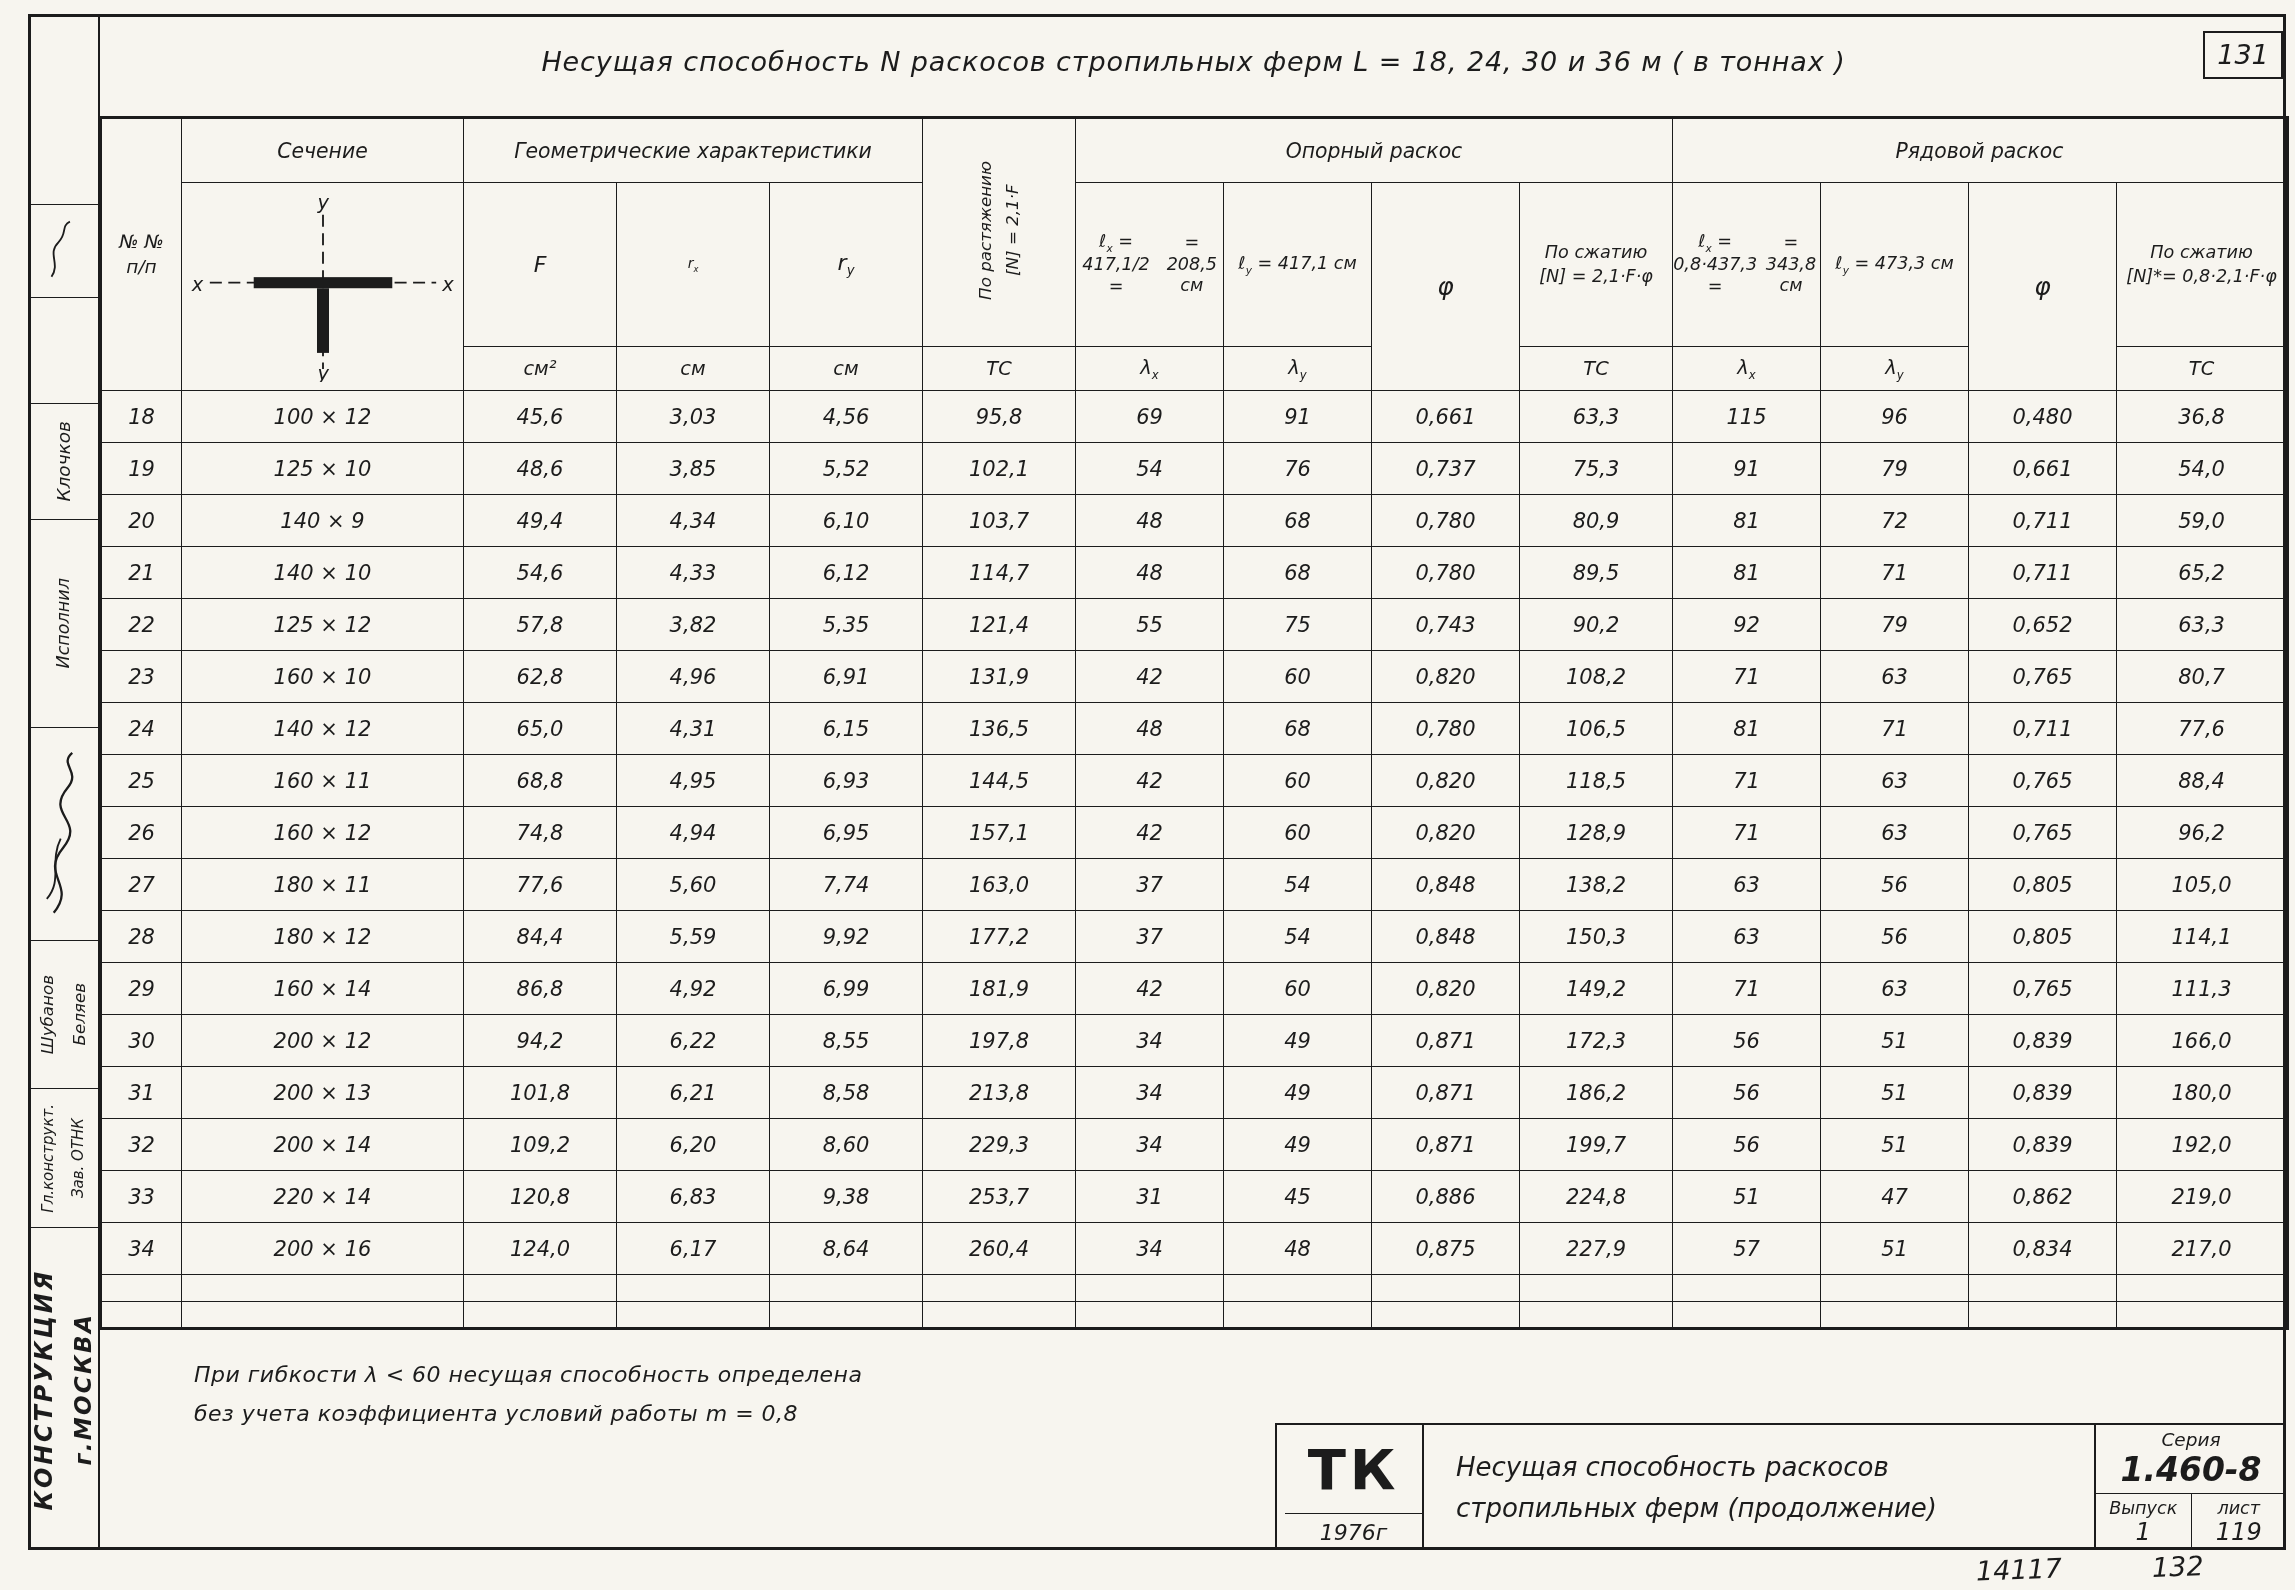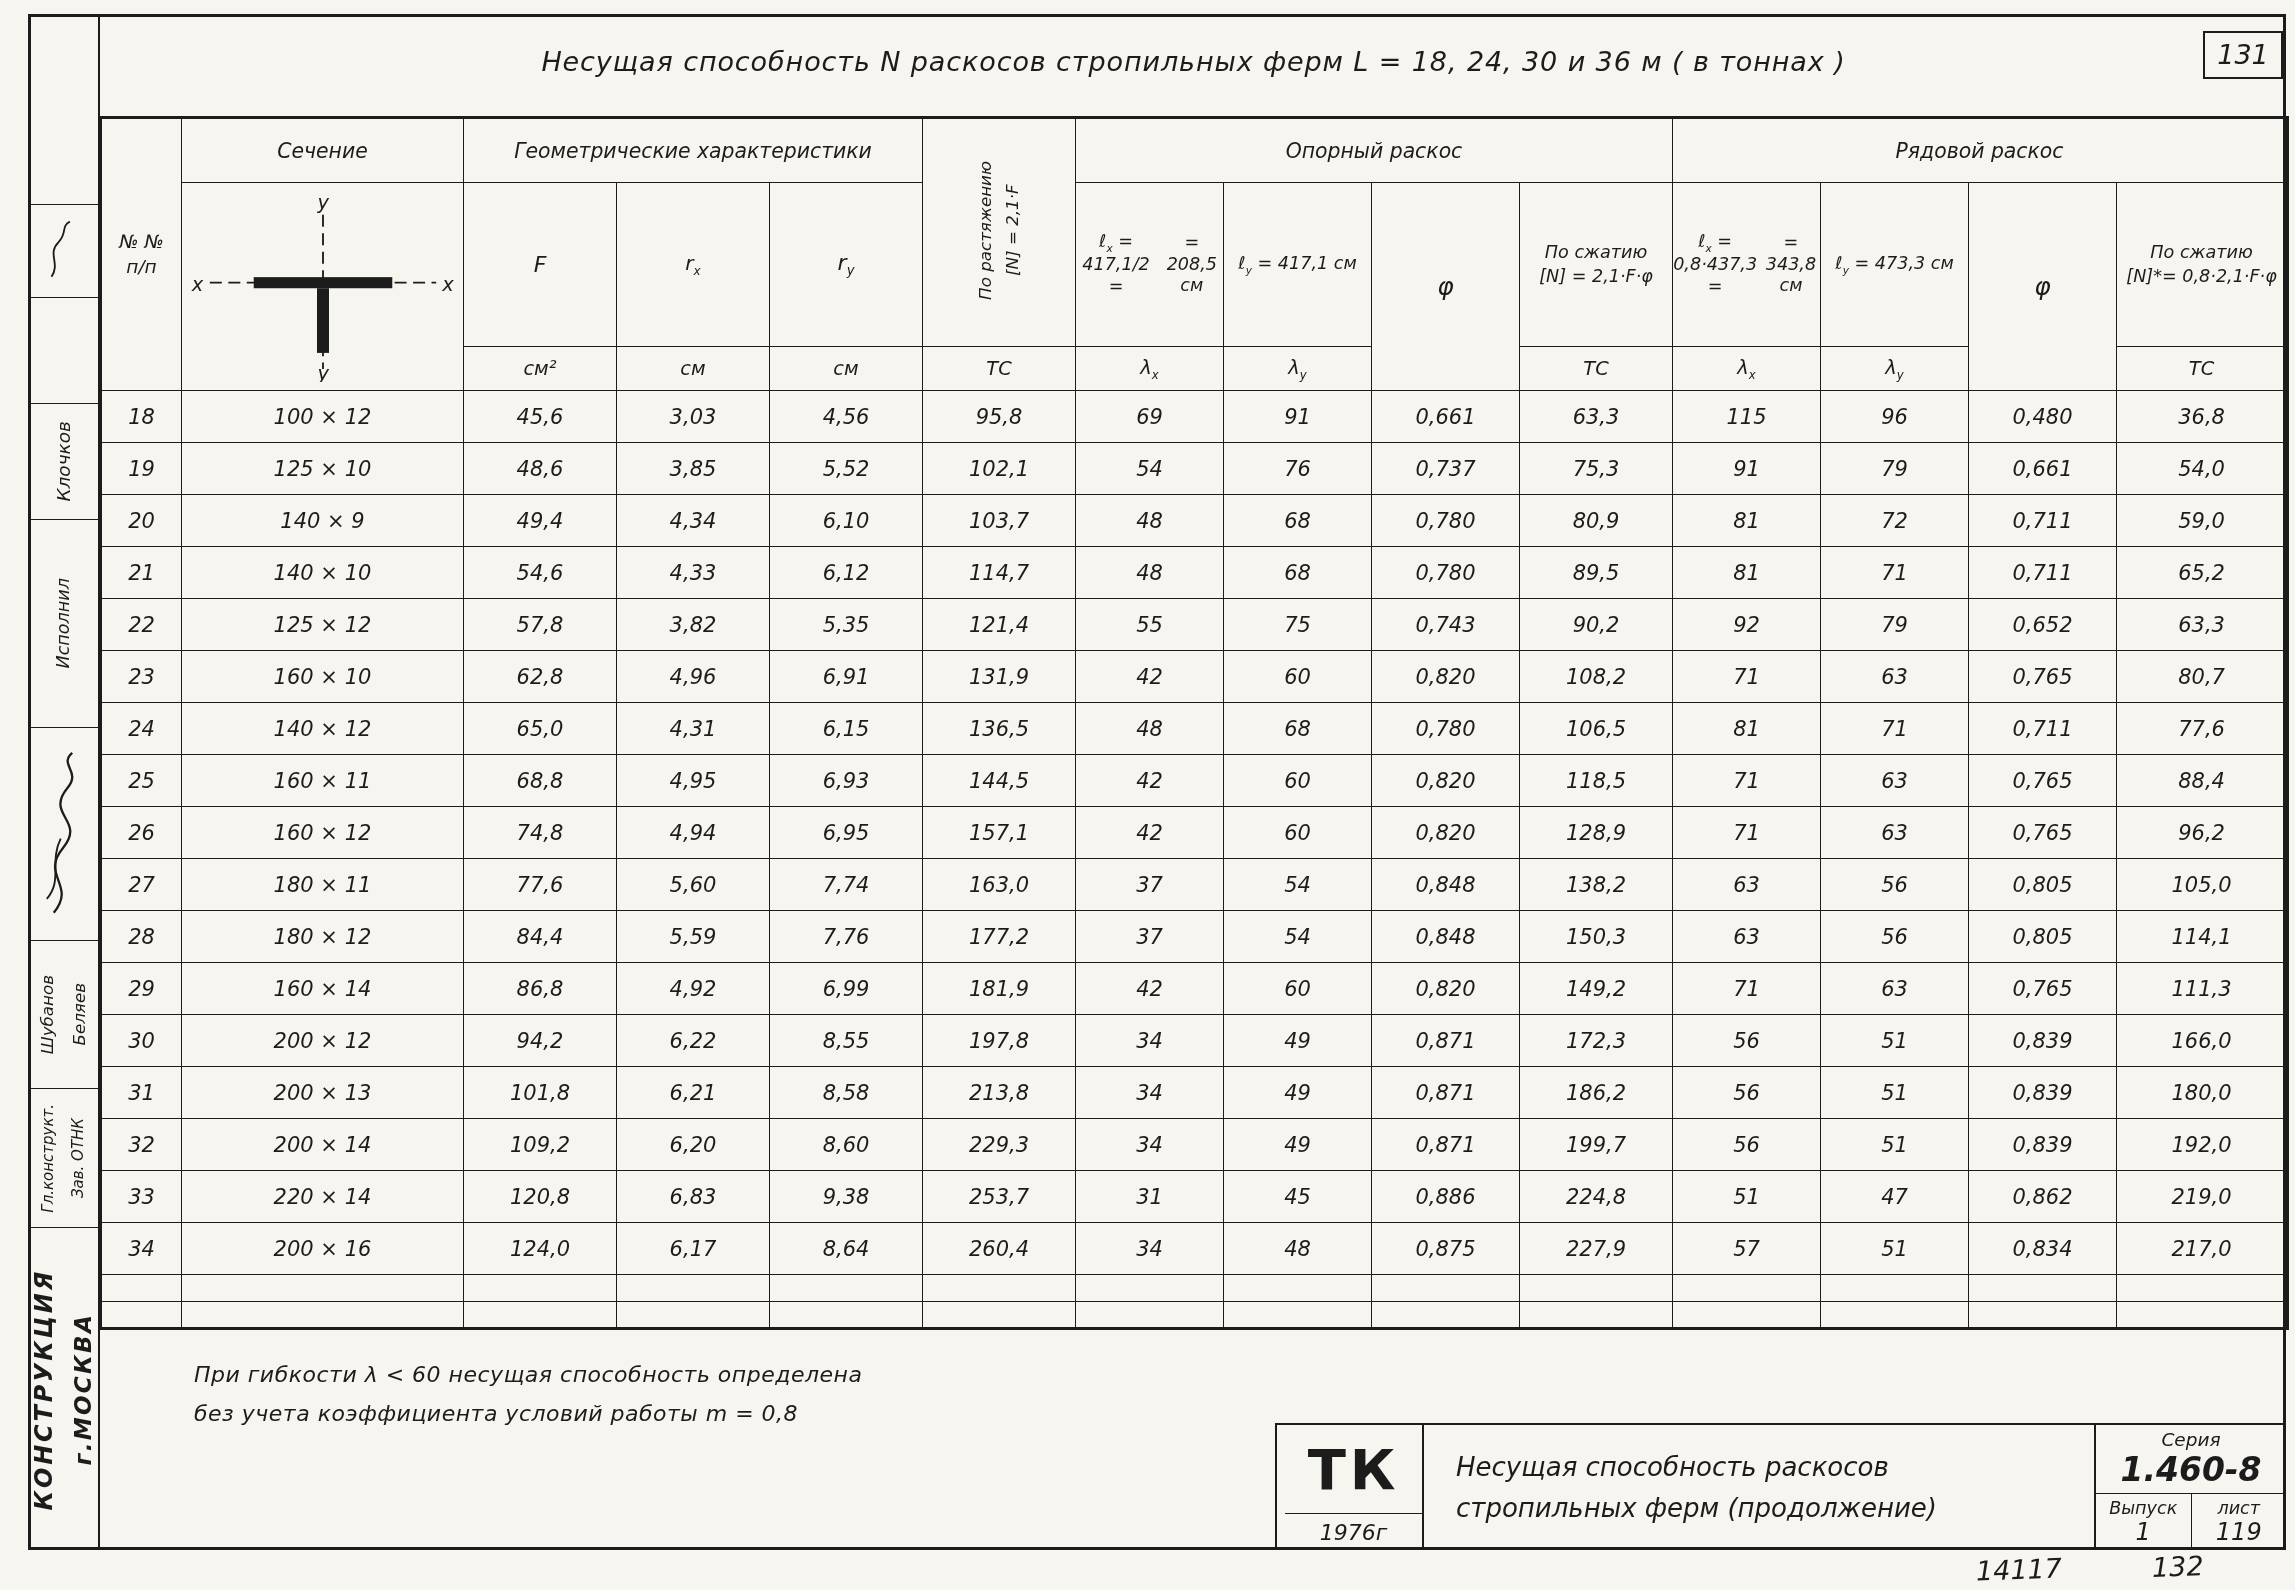--- a/index.html
+++ b/index.html
@@ -171,21 +171,21 @@
               <line x1="290" y1="58" x2="290" y2="392" stroke="#1c1c1c" stroke-width="4" stroke-dasharray="26 14"></line>
               <rect x="140" y="193" width="300" height="24" fill="#1c1c1c"></rect>
               <rect x="277" y="217" width="26" height="140" fill="#1c1c1c"></rect>
               <text x="6" y="222" font-size="42" font-style="italic" fill="#1c1c1c">x</text>
               <text x="548" y="222" font-size="42" font-style="italic" fill="#1c1c1c">x</text>
               <text x="278" y="46" font-size="42" font-style="italic" fill="#1c1c1c">y</text>
               <text x="278" y="416" font-size="42" font-style="italic" fill="#1c1c1c">y</text>
             </svg>
           </th>
           <th style="font-size:22px;">F</th>
-          <th style="font-size:20px;"><span>r</span><sub class="s">x</sub></th>
+          <th style="font-size:14px;"><span>r</span><sub class="s">x</sub></th>
           <th style="font-size:22px;"><span>r</span><sub class="s">y</sub></th>
           <th>
             <div class="two-line">
               <div><span>ℓ</span><sub class="s">x</sub><span> = 417,1/2 =</span></div>
               <div>= 208,5 см</div>
             </div>
           </th>
           <th>
             <div><span>ℓ</span><sub class="s">y</sub><span> = 417,1 см</span></div>
           </th>
@@ -377,21 +377,21 @@
             <td>63</td>
             <td>56</td>
             <td>0,805</td>
             <td>105,0</td>
           </tr>
           <tr style="height: 52px;">
             <td>28</td>
             <td>180 × 12</td>
             <td>84,4</td>
             <td>5,59</td>
-            <td>7,76</td>
+            <td>9,92</td>
             <td>177,2</td>
             <td>37</td>
             <td>54</td>
             <td>0,848</td>
             <td>150,3</td>
             <td>63</td>
             <td>56</td>
             <td>0,805</td>
             <td>114,1</td>
           </tr>

